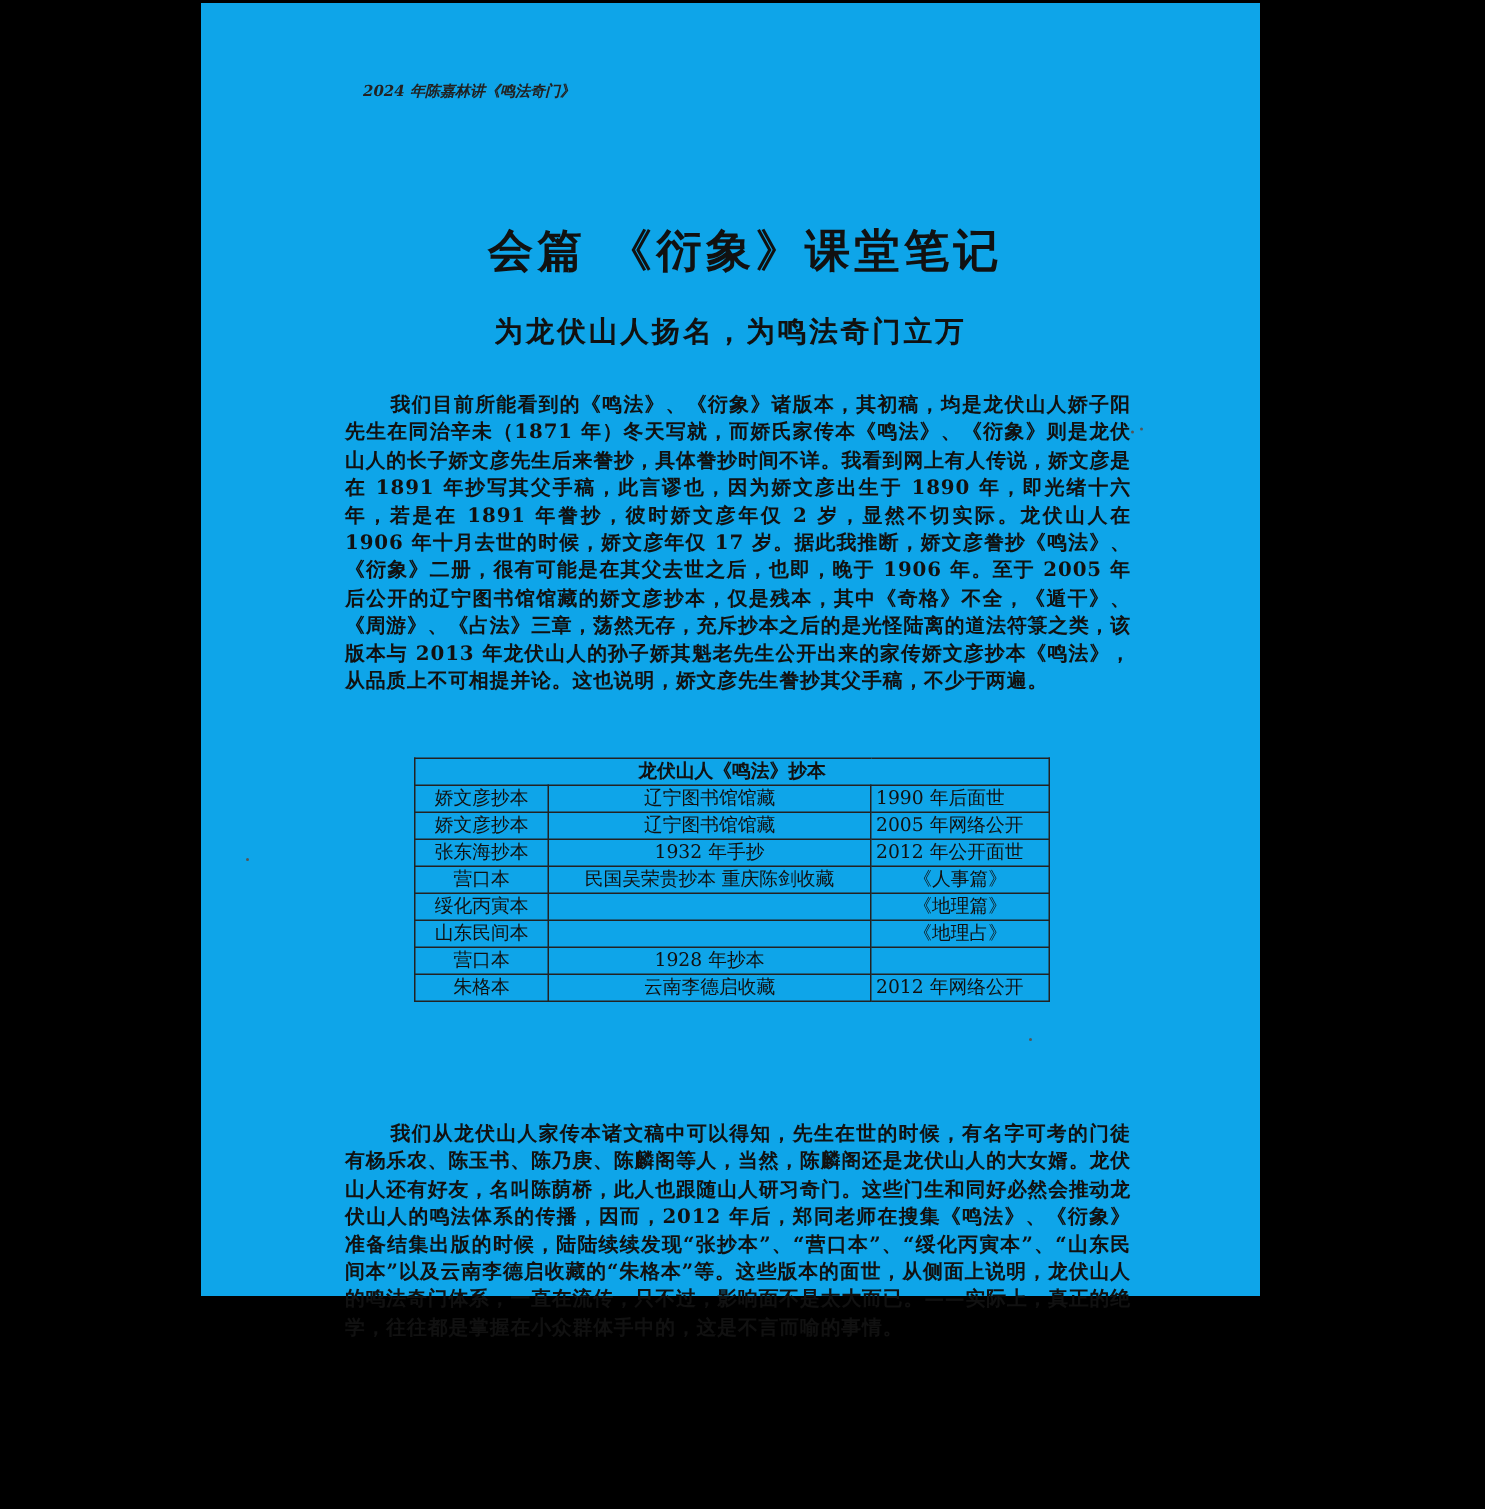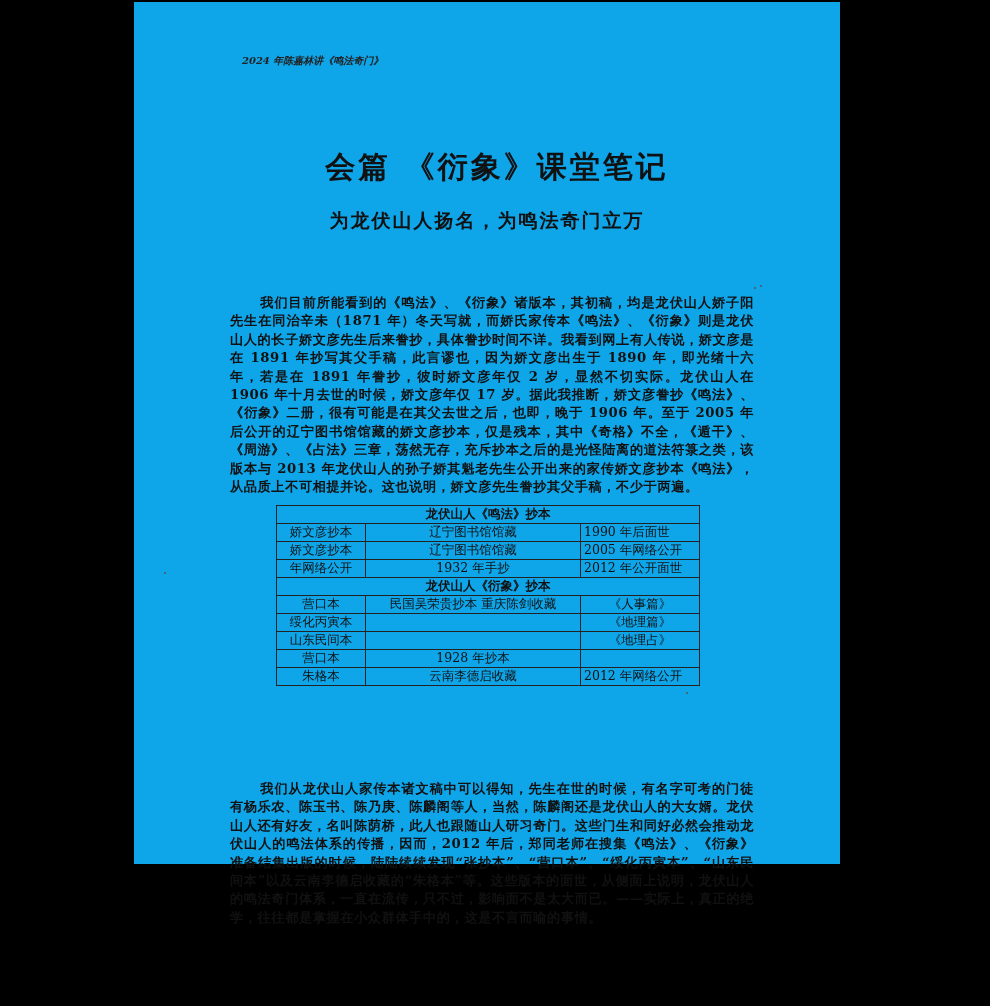--- a/index.html
+++ b/index.html
@@ -21,21 +21,21 @@
     position: absolute; left: 0; right: 0; top: 145px; text-align: center;
     font-size: 30px; font-weight: bold; letter-spacing: 3px; color: #111; padding-left: 20px;
   }
   .subtitle {
     position: absolute; left: 0; right: 0; top: 206px; text-align: center;
     font-size: 19px; font-weight: bold; letter-spacing: 2px; color: #111;
   }
   .para {
     position: absolute; left: 96px; width: 524px;
     font-size: 13.2px; line-height: 18.4px; font-weight: bold; color: #111;
-    text-align: justify; letter-spacing: 0.6px; margin-top: 32px;
+    text-align: justify; letter-spacing: 0.6px;
   }
   .para.p1 { top: 260px; }
   .para.p2 { top: 746px; }
   .para .indent { display: inline-block; width: 30px; }
   table.versions {
     position: absolute; left: 142px; top: 503px; width: 424px;
     border-collapse: collapse; font-size: 12.5px; color: #111;
   }
   table.versions td {
     border: 1.5px solid #222; height: 17px; padding: 0 3px; text-align: center;
@@ -72,28 +72,25 @@
         <td class="c1">娇文彦抄本</td>
         <td class="c2">辽宁图书馆馆藏</td>
         <td class="c3">1990 年后面世</td>
       </tr>
       <tr>
         <td class="c1">娇文彦抄本</td>
         <td class="c2">辽宁图书馆馆藏</td>
         <td class="c3">2005 年网络公开</td>
       </tr>
       <tr>
-        <td class="c1">年网络公开</td>
+        <td class="c1">张东海抄本</td>
         <td class="c2">1932 年手抄</td>
         <td class="c3">2012 年公开面世</td>
       </tr>
 
-      <tr>
-        <td class="group" colspan="3">龙伏山人《衍象》抄本</td>
-      </tr>
       <tr>
         <td class="c1">营口本</td>
         <td class="c2">民国吴荣贵抄本 重庆陈剑收藏</td>
         <td class="c3 center">《人事篇》</td>
       </tr>
       <tr>
         <td class="c1">绥化丙寅本</td>
         <td class="c2"></td>
         <td class="c3 center">《地理篇》</td>
       </tr>

